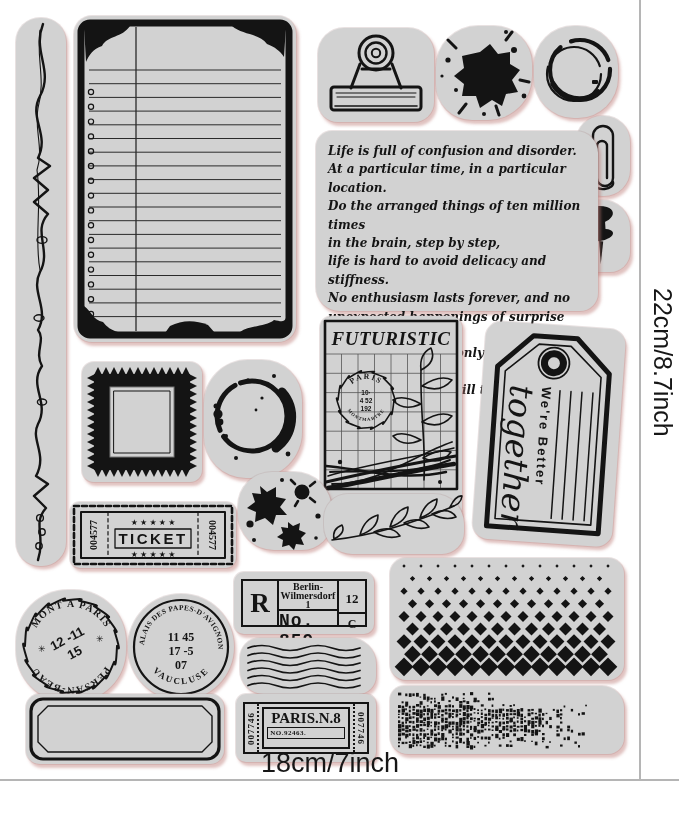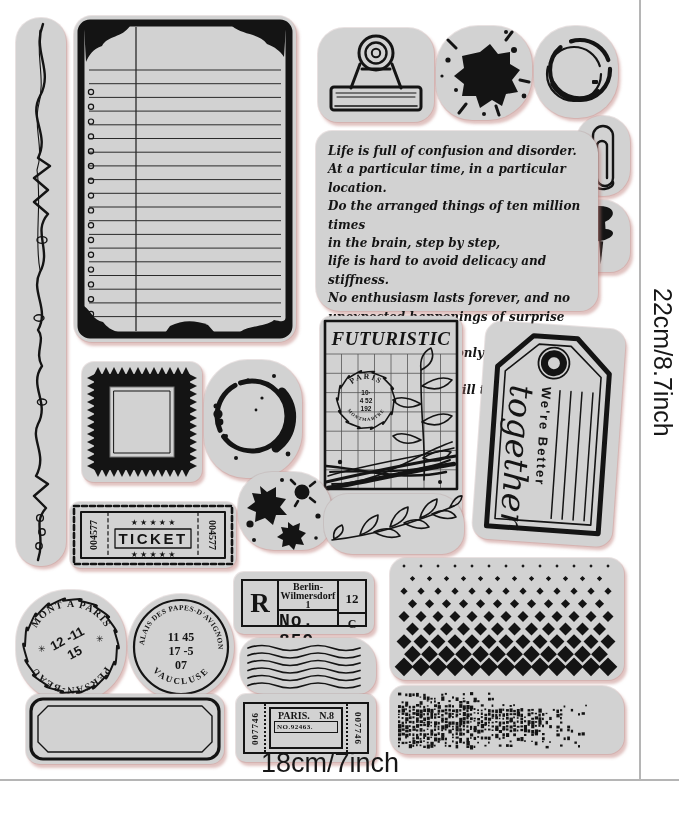--- a/index.html
+++ b/index.html
@@ -27,21 +27,21 @@
   .berlin .vC{flex:1;font-size:12px;padding-top:3px;}
   
   .pticket{position:absolute;inset:8px 7px;border:2.2px solid #141414;display:flex;
            font-family:"Liberation Serif",serif;font-weight:700;}
   .pstrip{width:19px;display:flex;align-items:center;justify-content:center;font-size:9px;letter-spacing:1px;}
   .pstrip.l{border-right:2px dotted #141414;}
   .pstrip.r{border-left:2px dotted #141414;}
   .vtext{writing-mode:vertical-rl;}
   .vtext.up{transform:rotate(180deg);}
   .pcenter{flex:1;margin:3px;border:2px solid #141414;padding:1px 3px;display:flex;flex-direction:column;}
-  .prow1{display:flex;justify-content:space-between;align-items:center;font-size:10px;flex:1;padding:0 4px;}
+  .prow1{display:flex;justify-content:space-between;align-items:center;font-size:15px;flex:1;padding:0 4px;}
   .prow2{border:1.5px solid #141414;font-size:7px;letter-spacing:.5px;padding:1px 2px;margin-bottom:15px;}
   .tagtext{position:absolute;transform-origin:0 0;transform:rotate(90deg);width:132px;color:#141414;}
   .tagline1{font-size:13px;letter-spacing:2px;font-weight:700;}
   .tagline2{font-family:"DejaVu Serif",serif;font-style:italic;font-size:33px;line-height:36px;margin-top:0;}
 </style>
 </head>
 <body>
 
 <div id="canvas">
 

